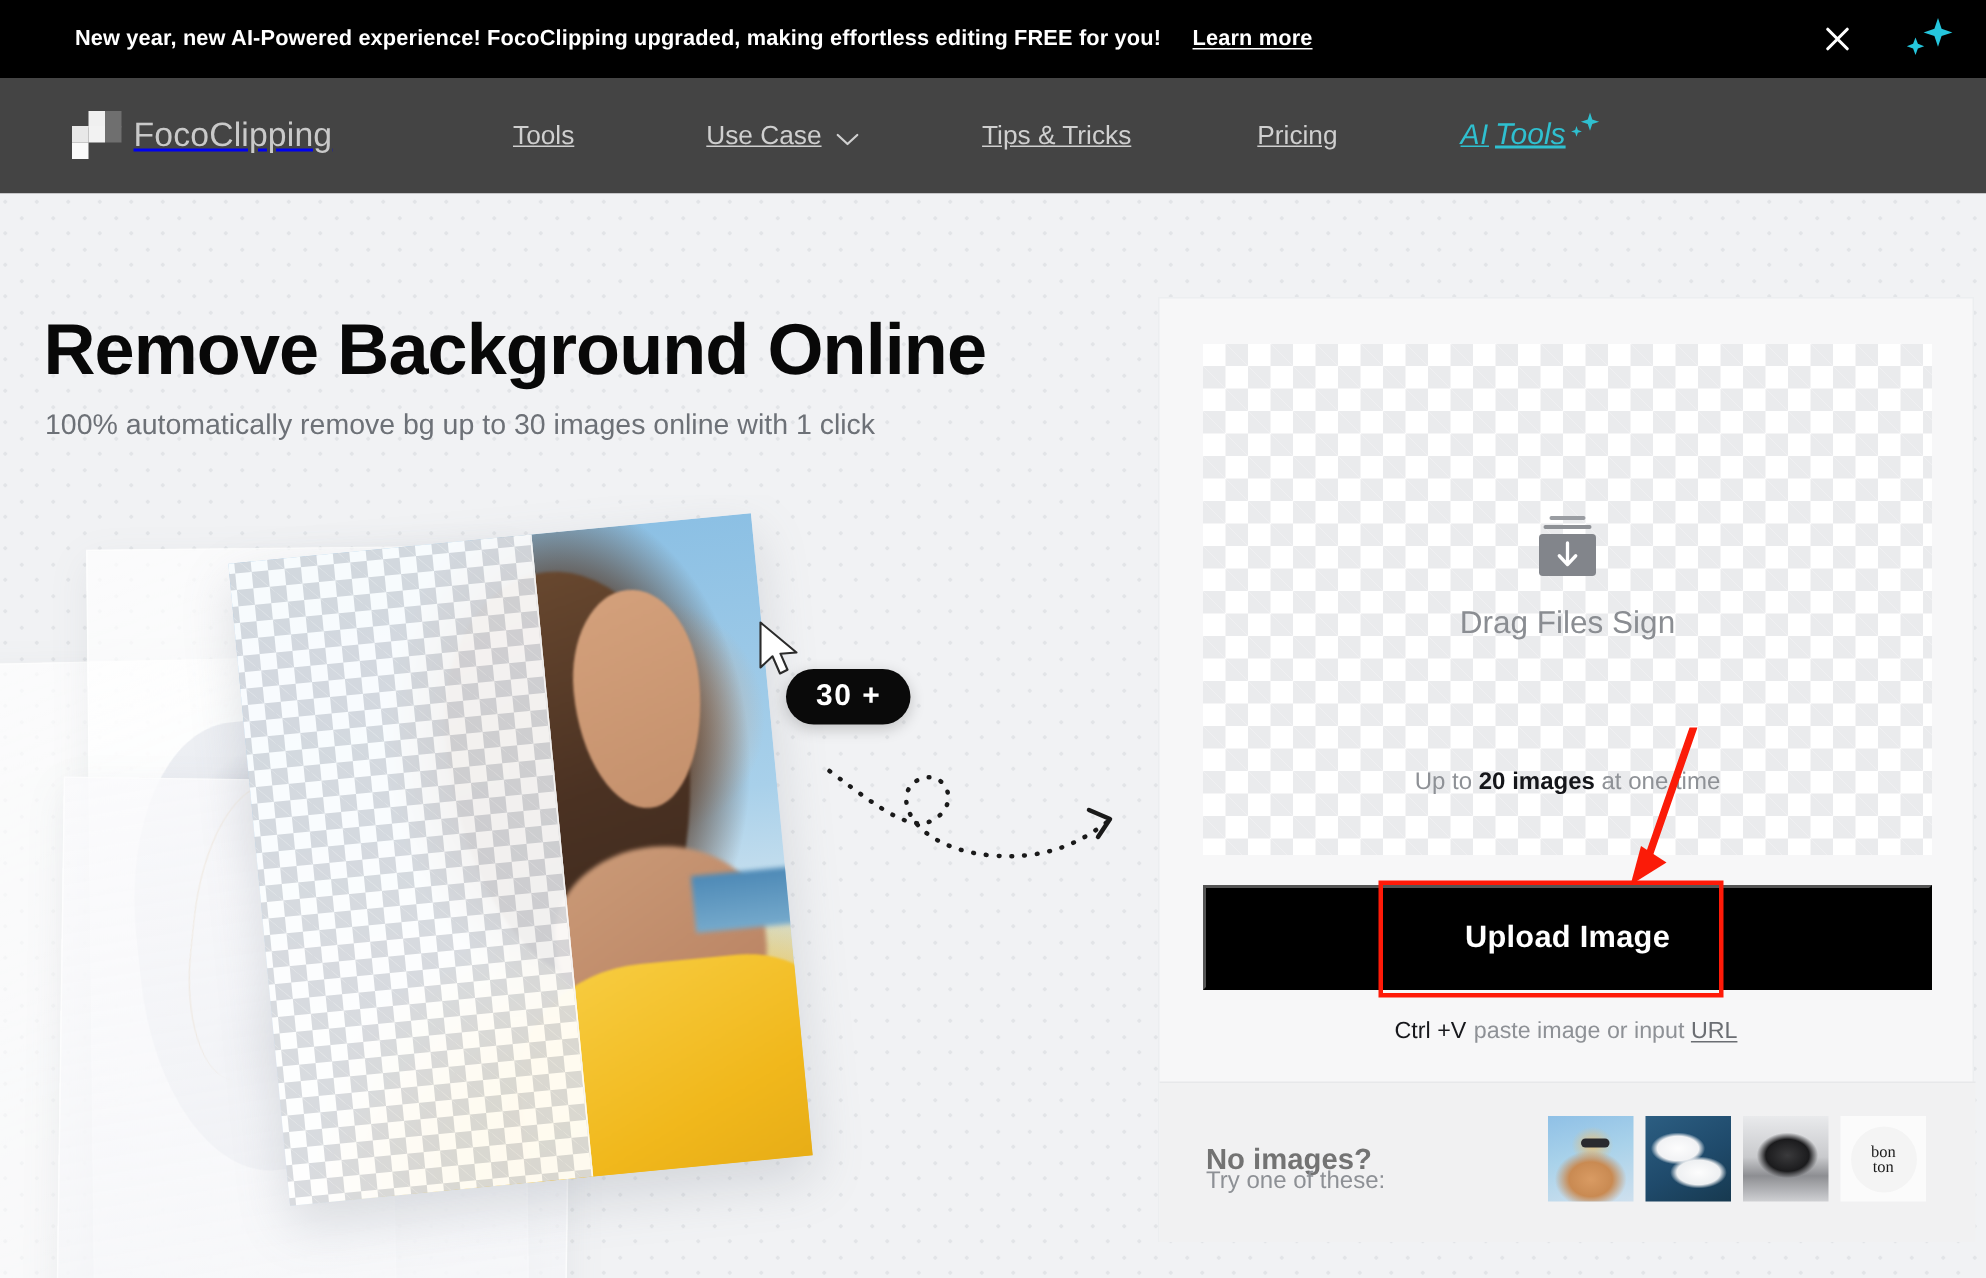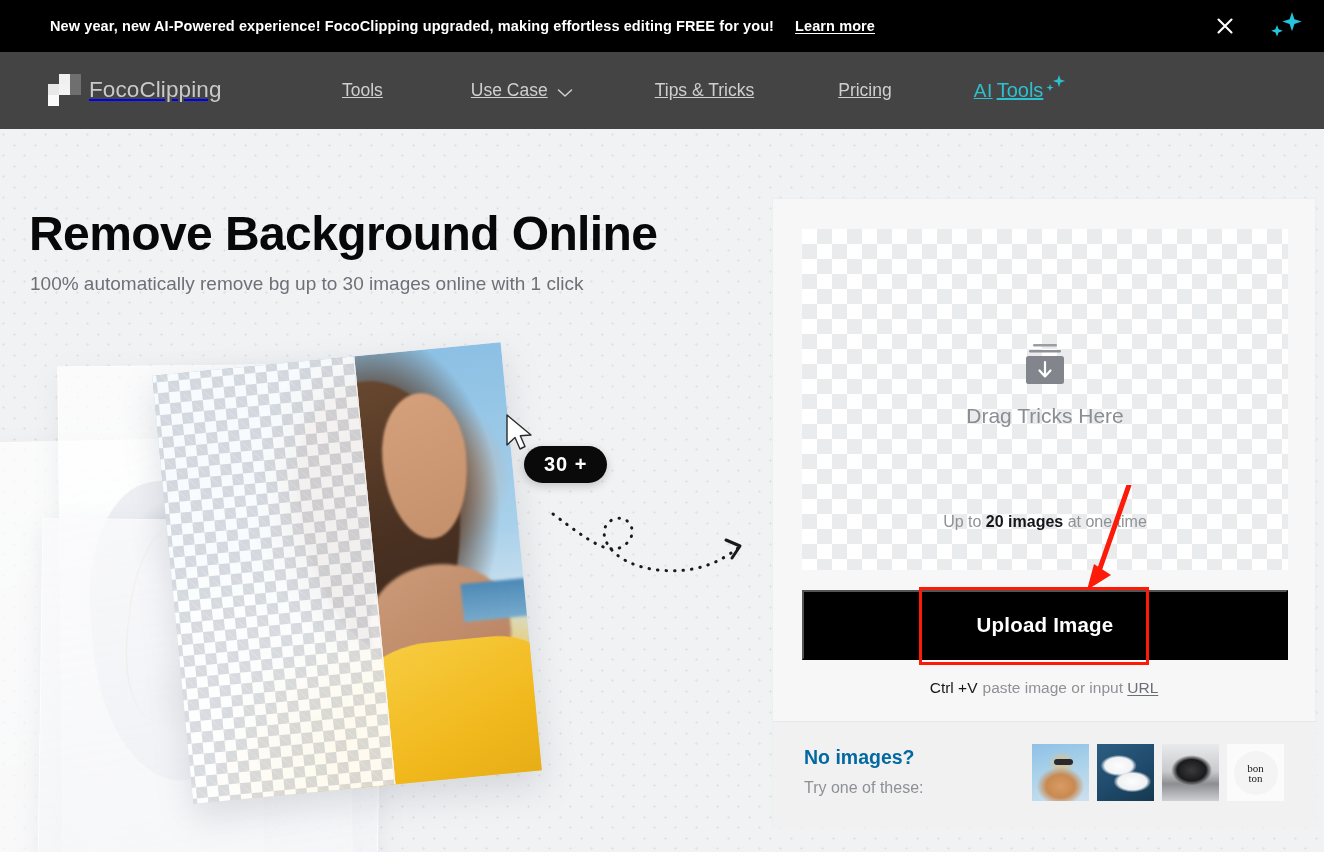--- a/index.html
+++ b/index.html
@@ -116,20 +116,21 @@
   .nav-gap-4 { margin-left: 84px; }
   .nav-gap-5 { margin-left: 82px; }
   .chev { display: block; margin-top: 3px; }
   .ai-tools {
     color: #2fc0d0;
     font-size: 17.5px;
     display: flex;
     align-items: center;
     white-space: nowrap;
     position: relative;
+    font-style: italic;
   }
   .ai-tools .ai-big { font-size: 19px; letter-spacing: 0.5px; }
   .ai-tools .ai-small { font-size: 20px; margin-left: 4px; }
   .ai-sparkle { position: absolute; }
   .login-btn {
     position: absolute;
     left: 1064px; top: 67px;
     width: 240px; height: 44px;
     background: #d2d2d2;
     color: #1a1a1a;
@@ -382,24 +383,24 @@
     background: #e7e8ea;
   }
   .samples {
     position: absolute;
     left: 0; top: 523px;
     width: 544px; height: 106px;
     background: #f1f1f2;
   }
   .samples-title {
     position: absolute;
-    left: 31px; top: 24px;
+    left: 31px; top: 40px;
     font-size: 19.5px;
     font-weight: bold;
-    color: #0369a1;
+    color: #737373;
     white-space: nowrap;
   }
   .samples-sub {
     position: absolute;
     left: 31px; top: 57px;
     font-size: 16px;
     color: #8d9095;
     white-space: nowrap;
   }
   .thumbs {
@@ -590,21 +591,21 @@
 
     <div class="dropzone">
       <div class="dz-icon">
         <svg width="50" height="46" viewBox="0 0 50 46" aria-hidden="true">
           <rect x="13" y="2" width="24" height="2.6" rx="1.3" fill="#9a9da2"></rect>
           <rect x="9" y="8" width="32" height="2.6" rx="1.3" fill="#8e9196"></rect>
           <rect x="6" y="14" width="38" height="28" rx="2.5" fill="#82858b"></rect>
           <path d="M25 20 L25 34 M19.5 28.5 L25 34.4 L30.5 28.5" fill="none" stroke="#ffffff" stroke-width="2.2" stroke-linecap="round" stroke-linejoin="round"></path>
         </svg>
       </div>
-      <div class="dz-title">Drag Tricks Here</div>
+      <div class="dz-title">Drag Files Sign</div>
       <div class="dz-note">
         <span>Up to </span><b>20 images</b><span> at one time</span>
       </div>
     </div>
 
     <button class="upload-btn">Upload Image</button>
 
     <div class="paste-hint">
       <b>Ctrl +V</b><span>paste image or input </span><u>URL</u>
     </div>

